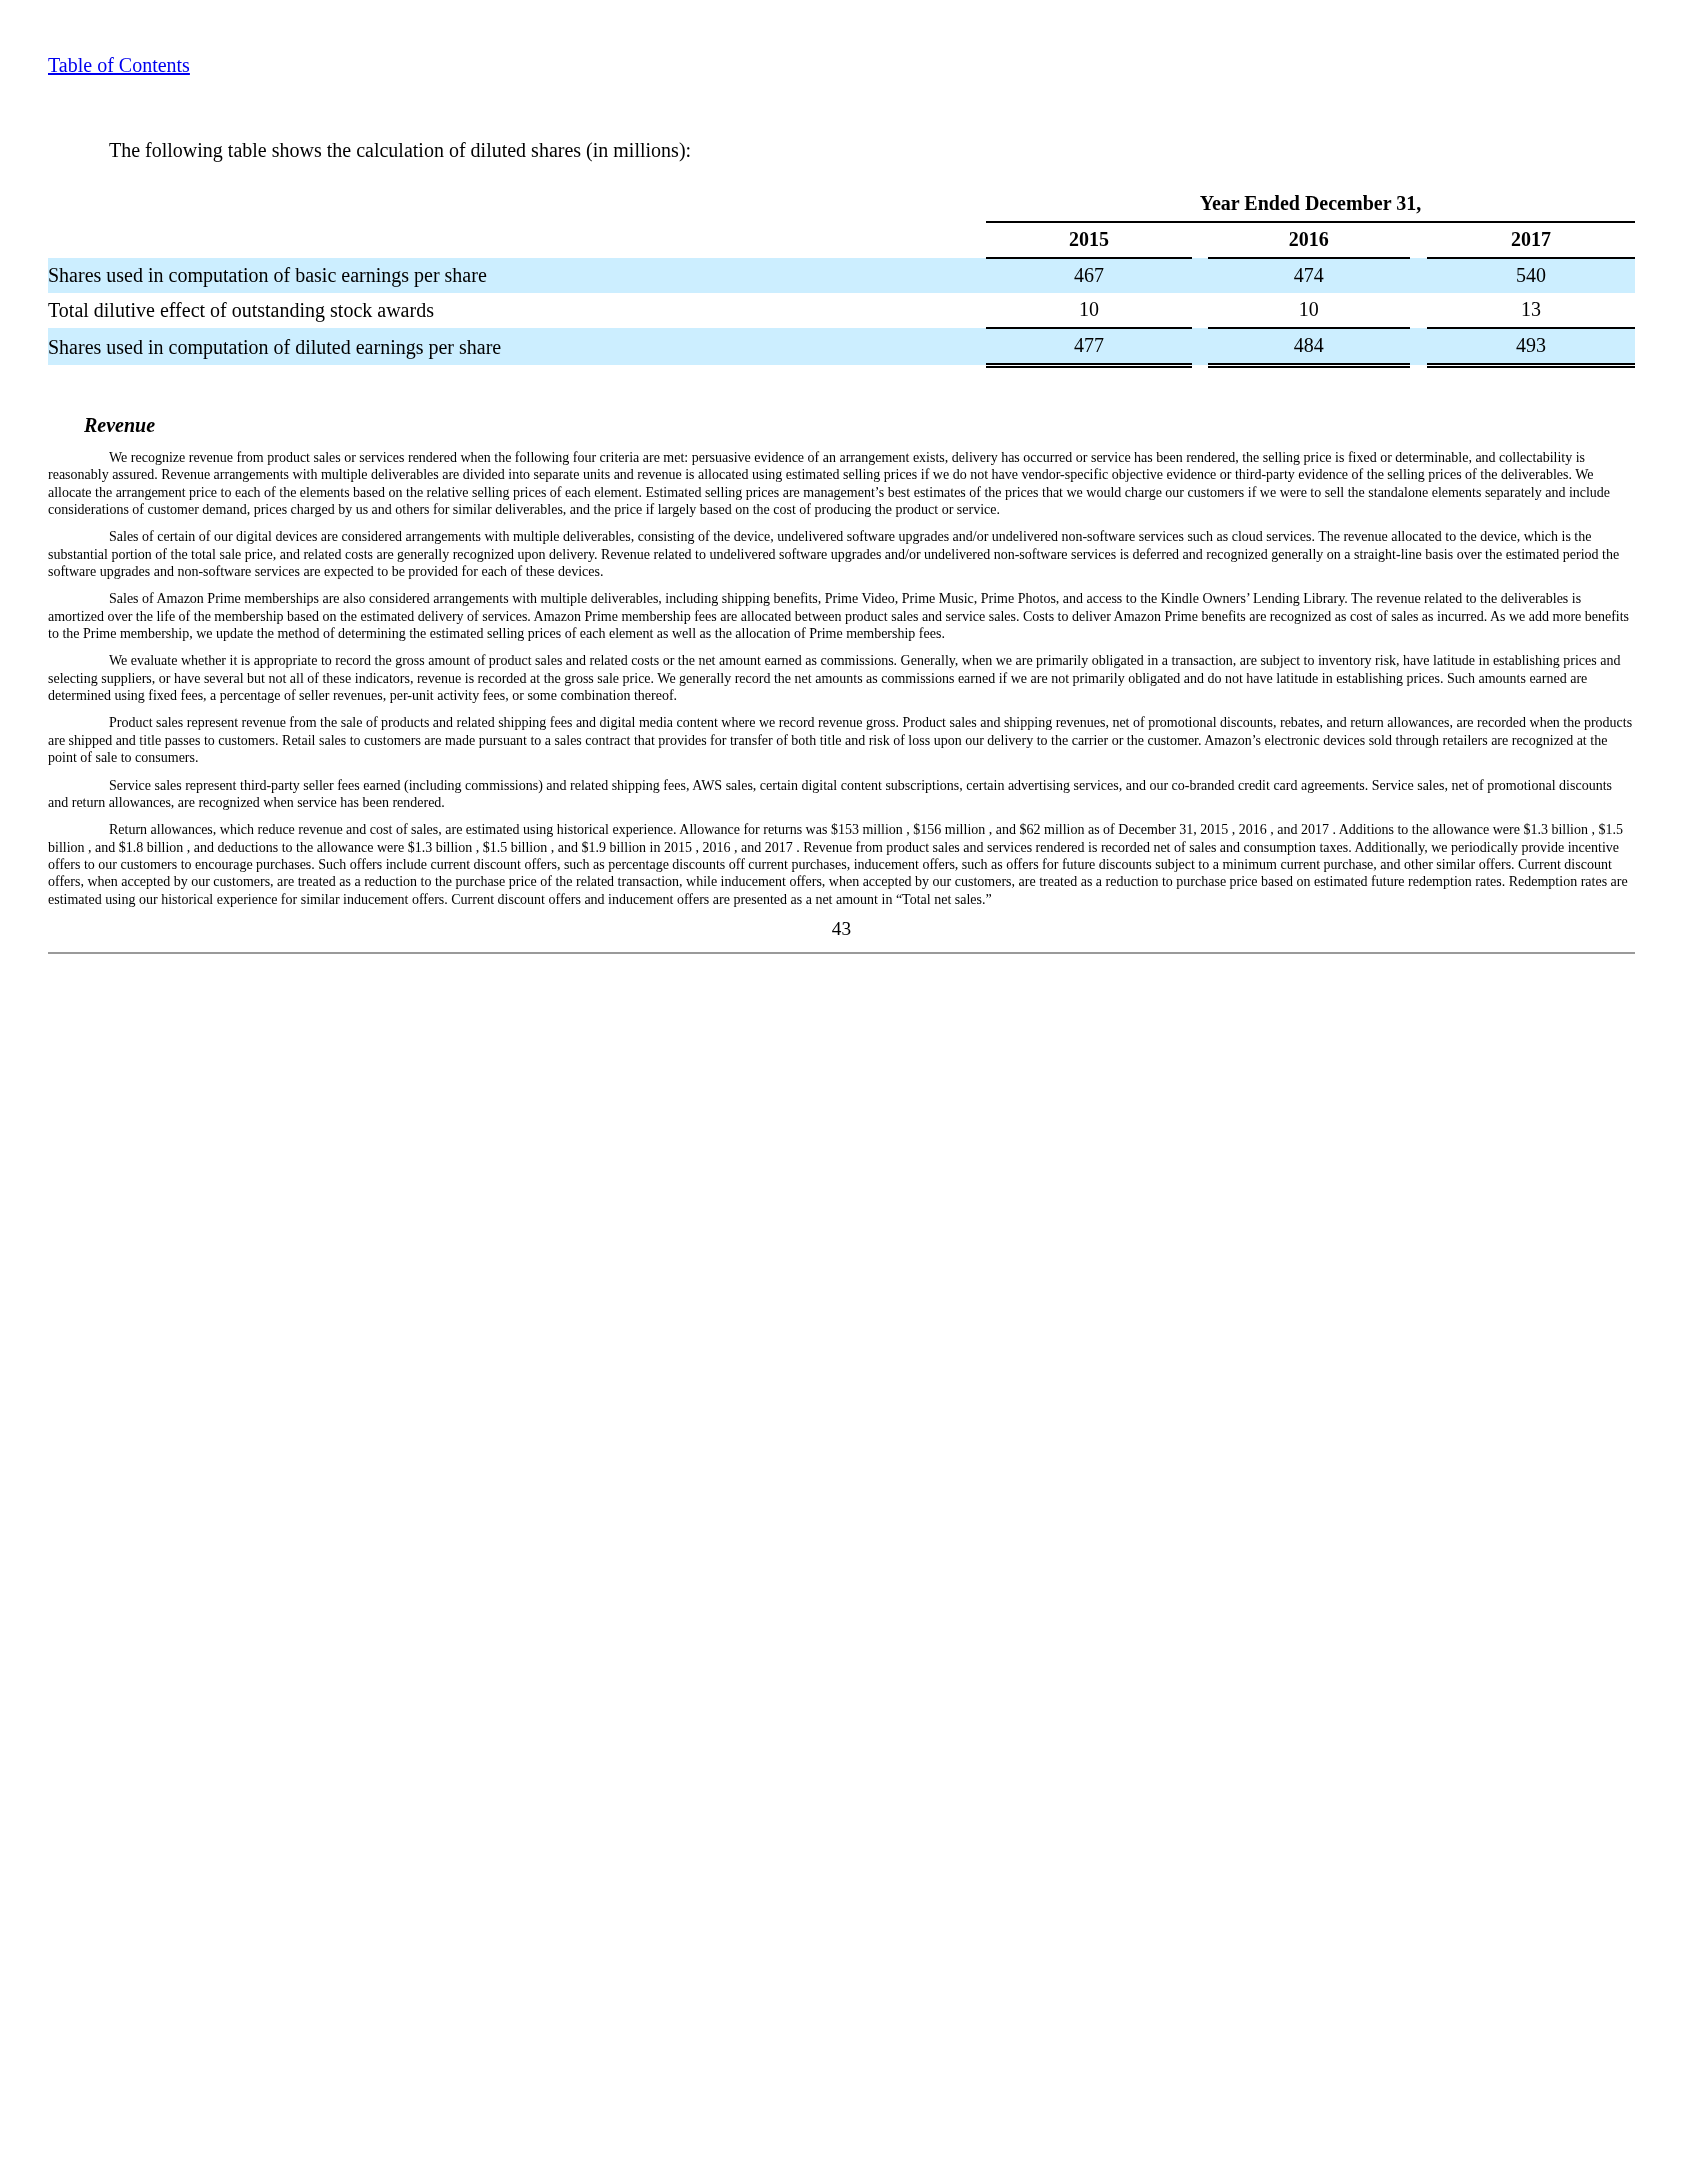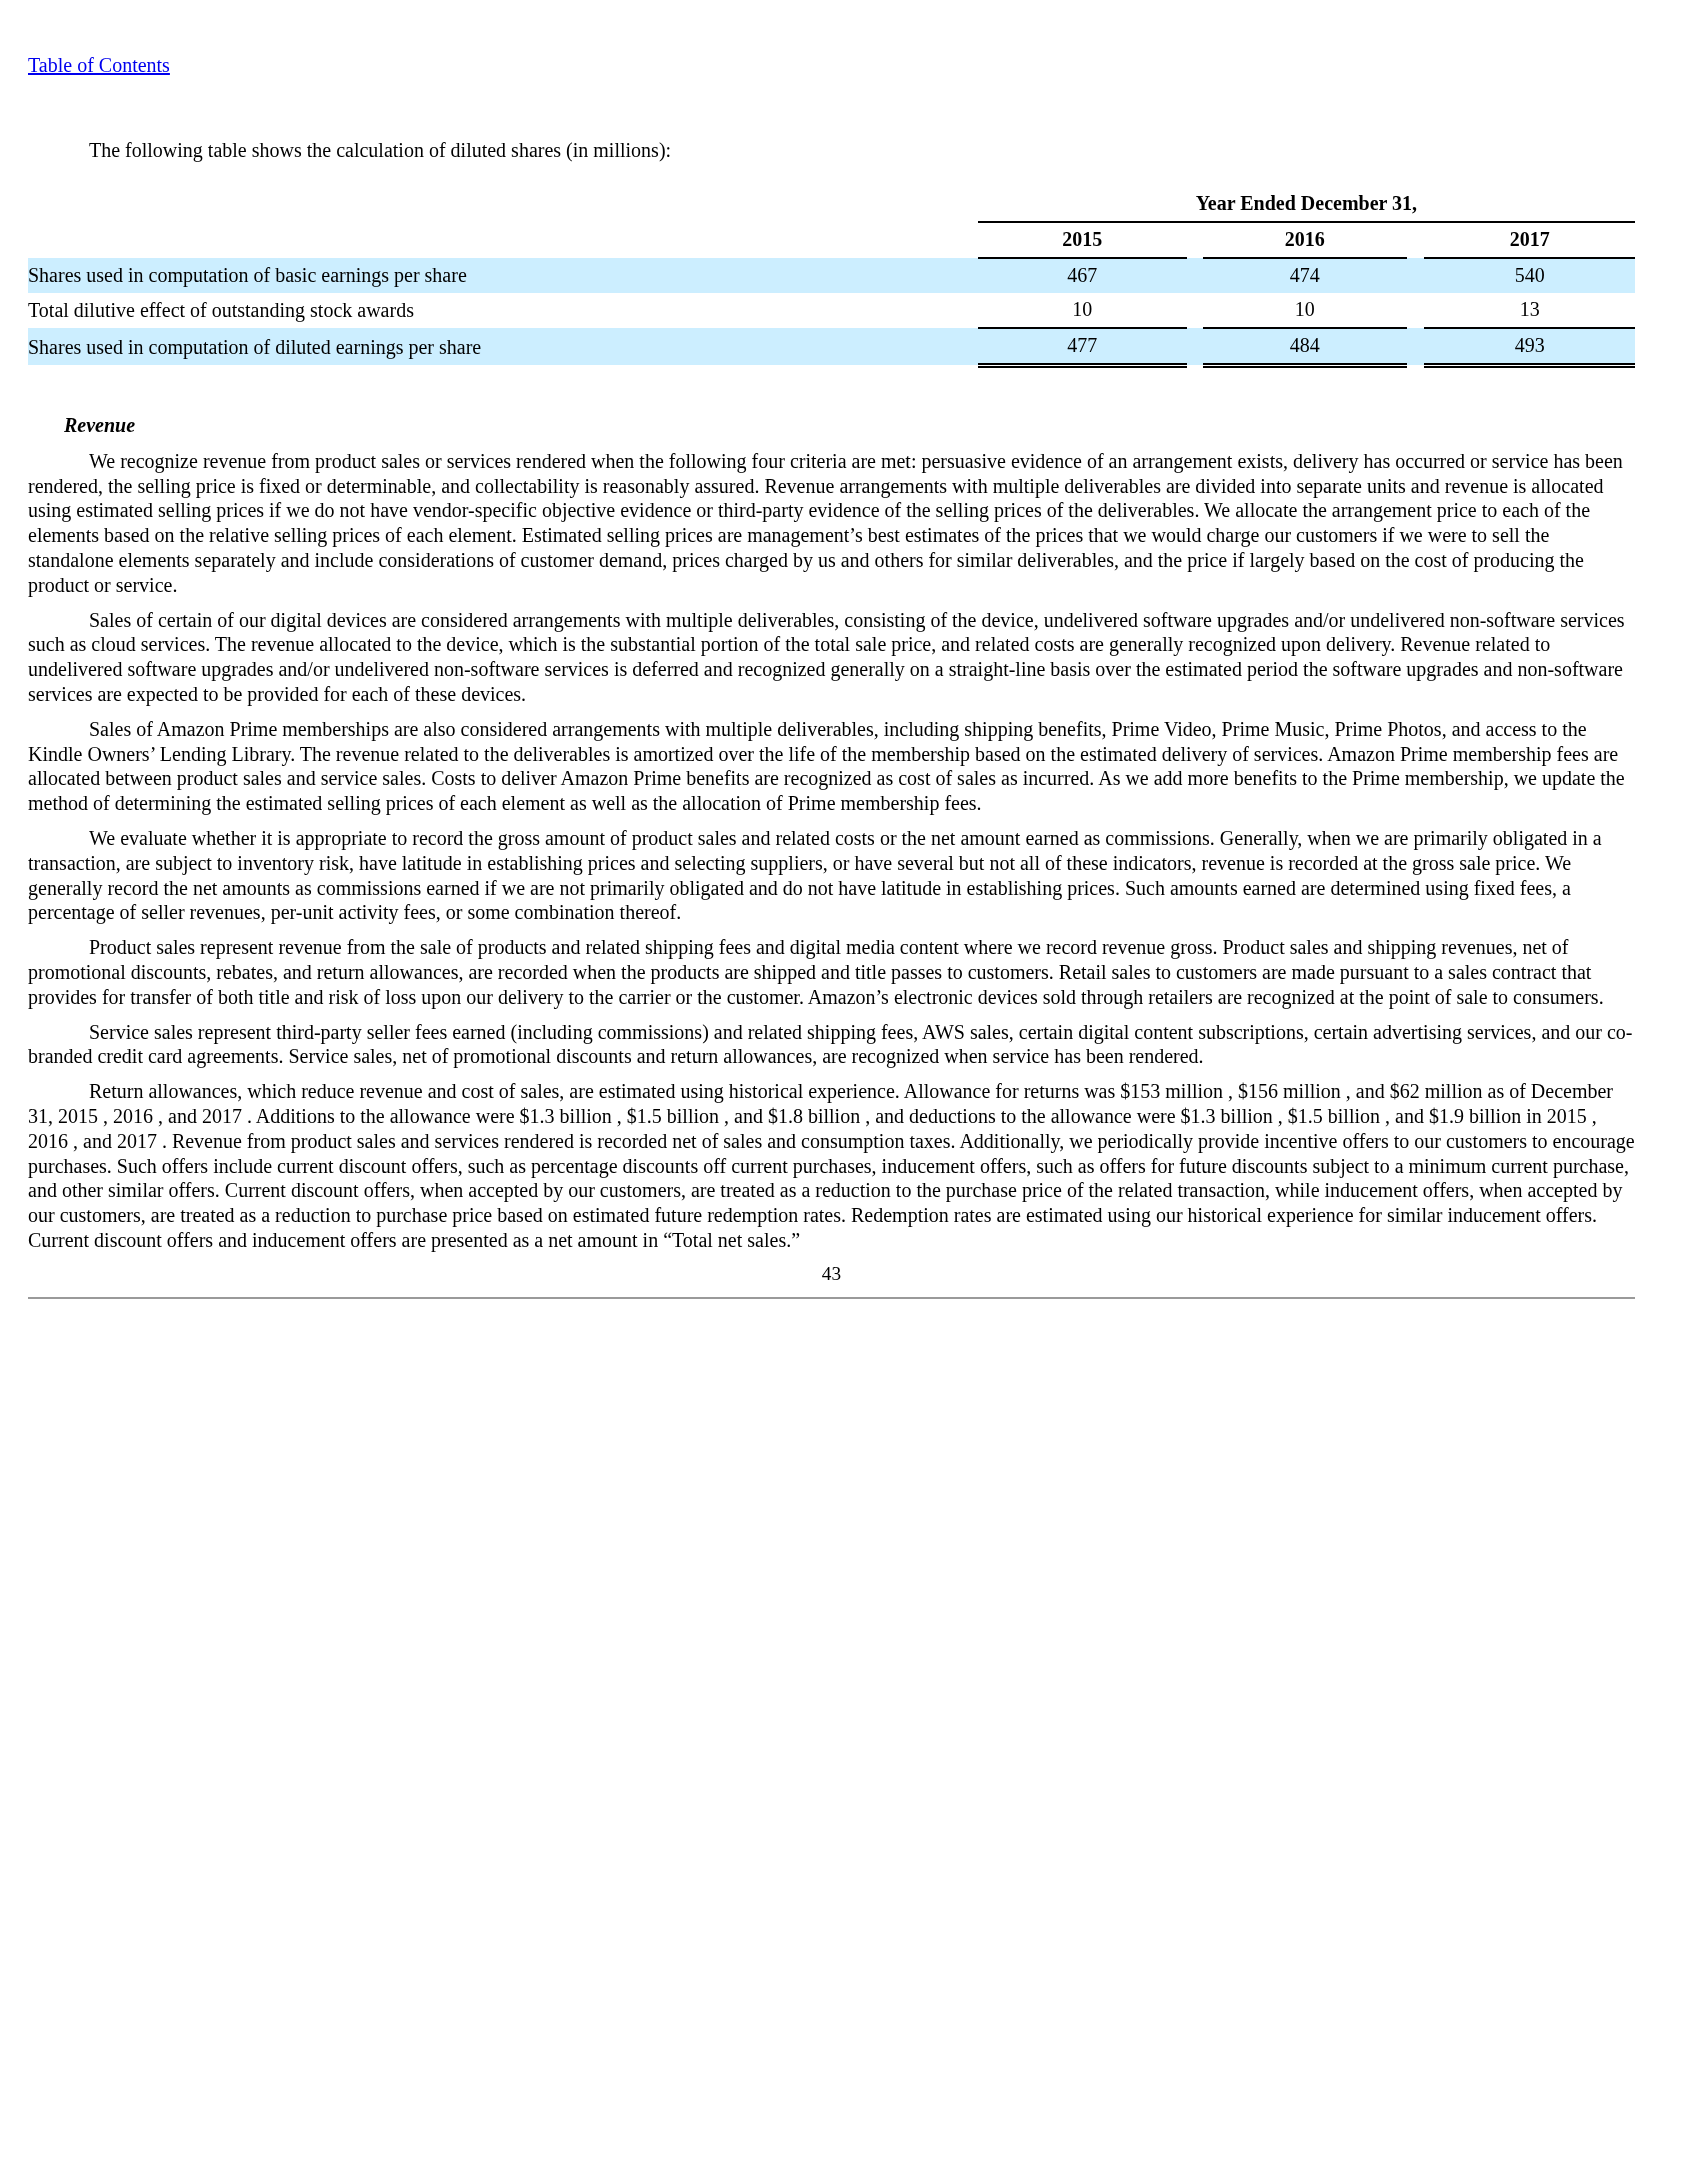--- a/index.html
+++ b/index.html
@@ -7,21 +7,21 @@
   body {
     width: 1683px;
     height: 2178px;
     font-family: "Liberation Serif", "DejaVu Serif", serif;
     color: #000000;
     overflow: hidden;
   }
   .page {
     width: 1683px;
     height: 2178px;
-    padding: 54px 48px 0 28px;
+    padding: 54px 48px 0 48px;
   }
   .toc a {
     color: #0000ee;
     text-decoration: underline;
     font-size: 20px;
     cursor: pointer;
   }
   .toc { margin-bottom: 61px; }
   .intro {
     font-size: 20px;
@@ -61,21 +61,21 @@
     border-top: 2px solid #000;
     border-bottom: 5px double #000;
   }
   .section-heading {
     font-size: 20px;
     font-weight: bold;
     font-style: italic;
     margin: 46px 0 12px 36px;
   }
   .body-par {
-    font-size: 20px;
+    font-size: 14px;
     line-height: 1.24;
     text-indent: 61px;
     margin: 10px 0;
     text-align: left;
   }
   .page-number {
     text-align: center;
     font-size: 19.3px;
   }
   .bottom-rule {

